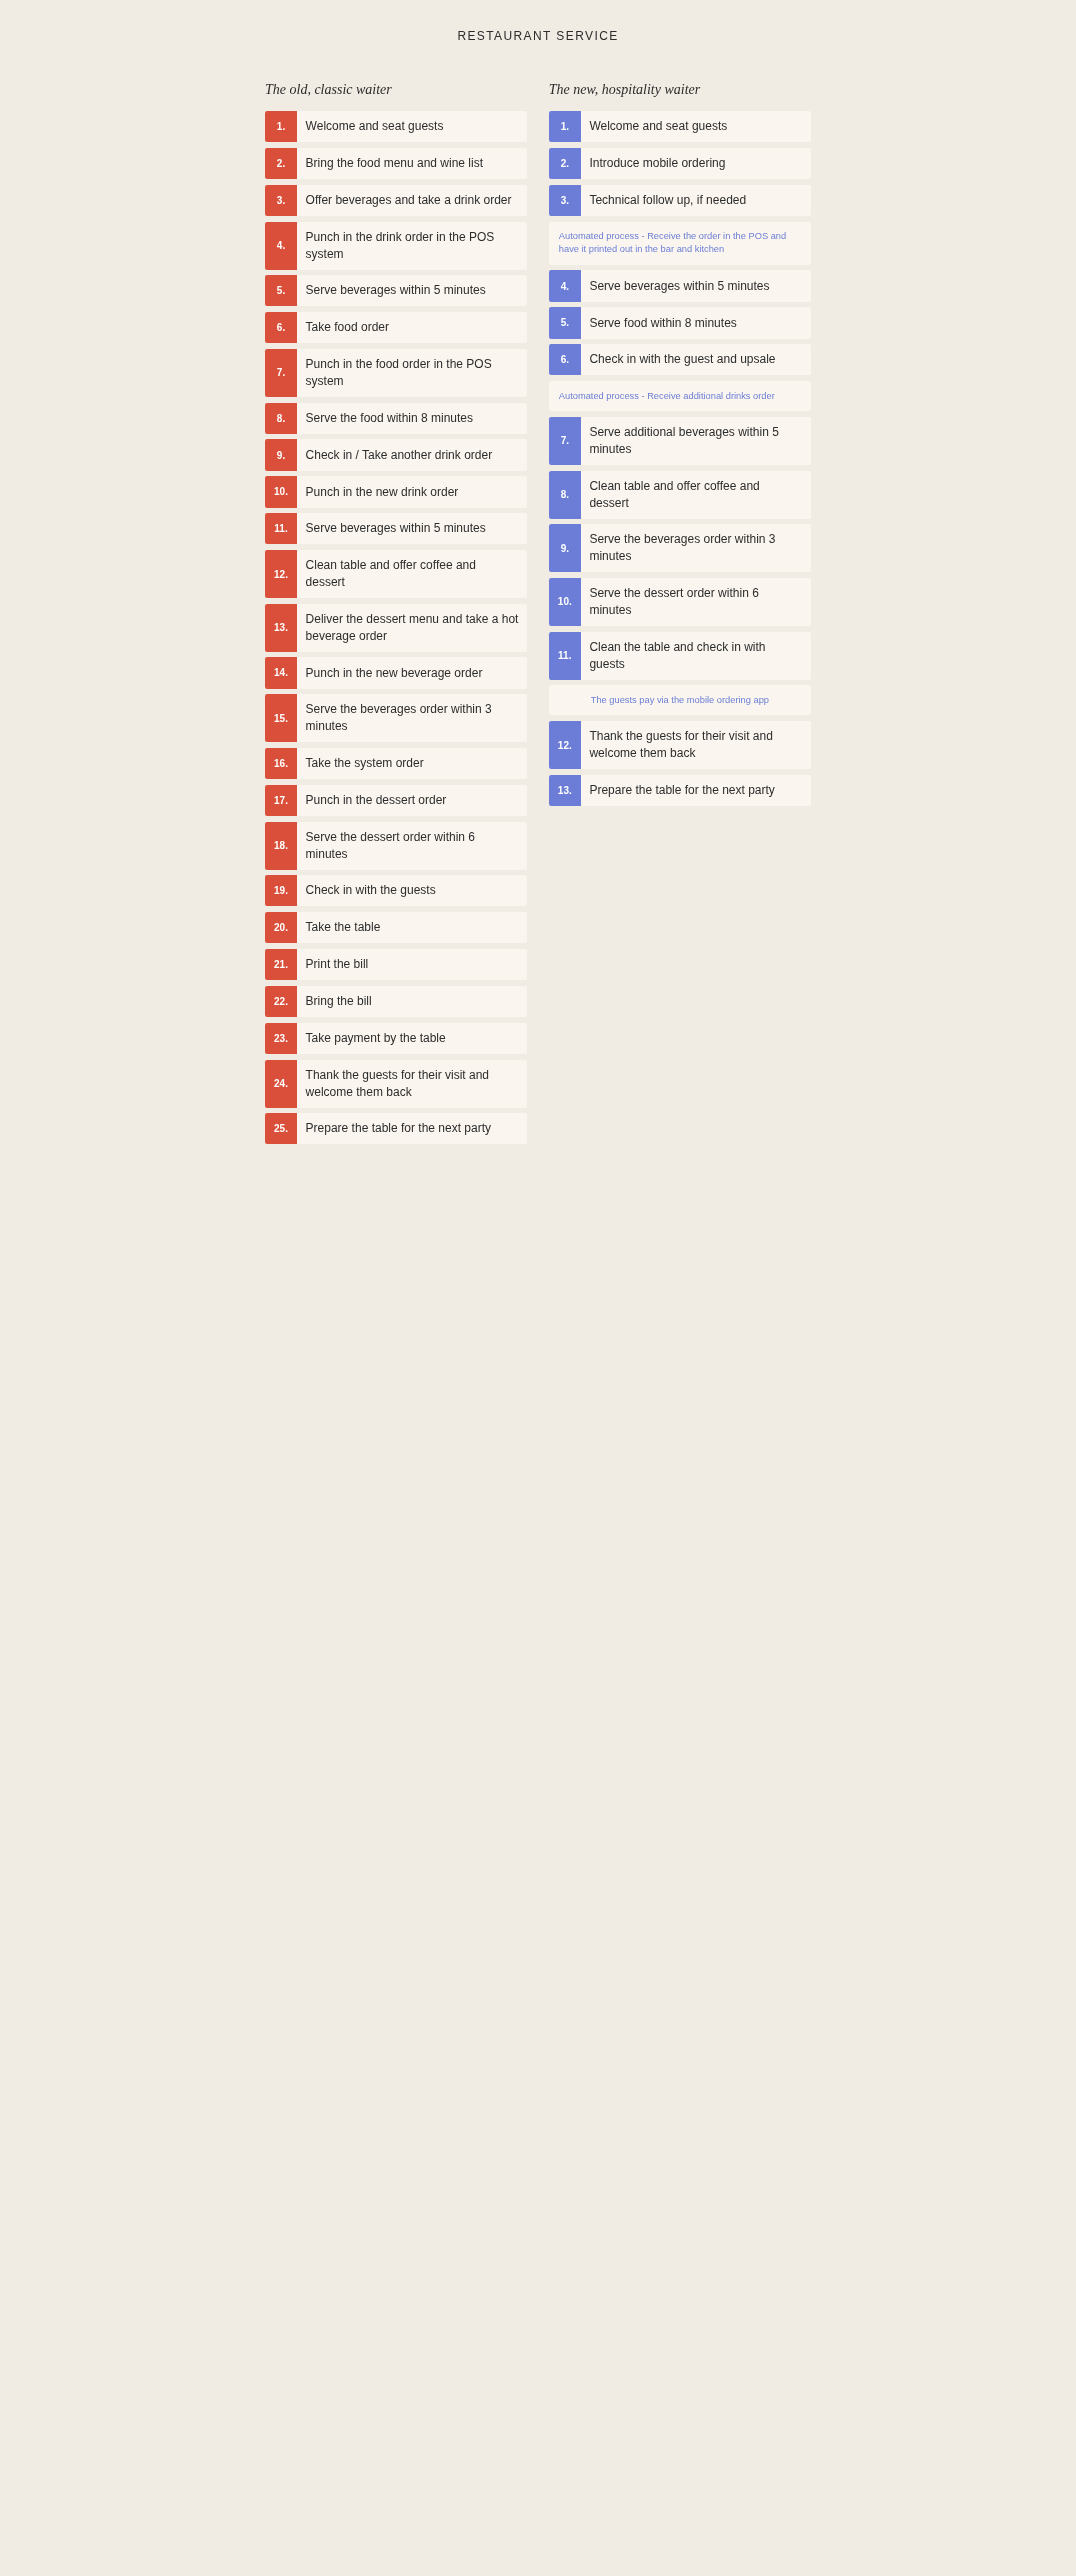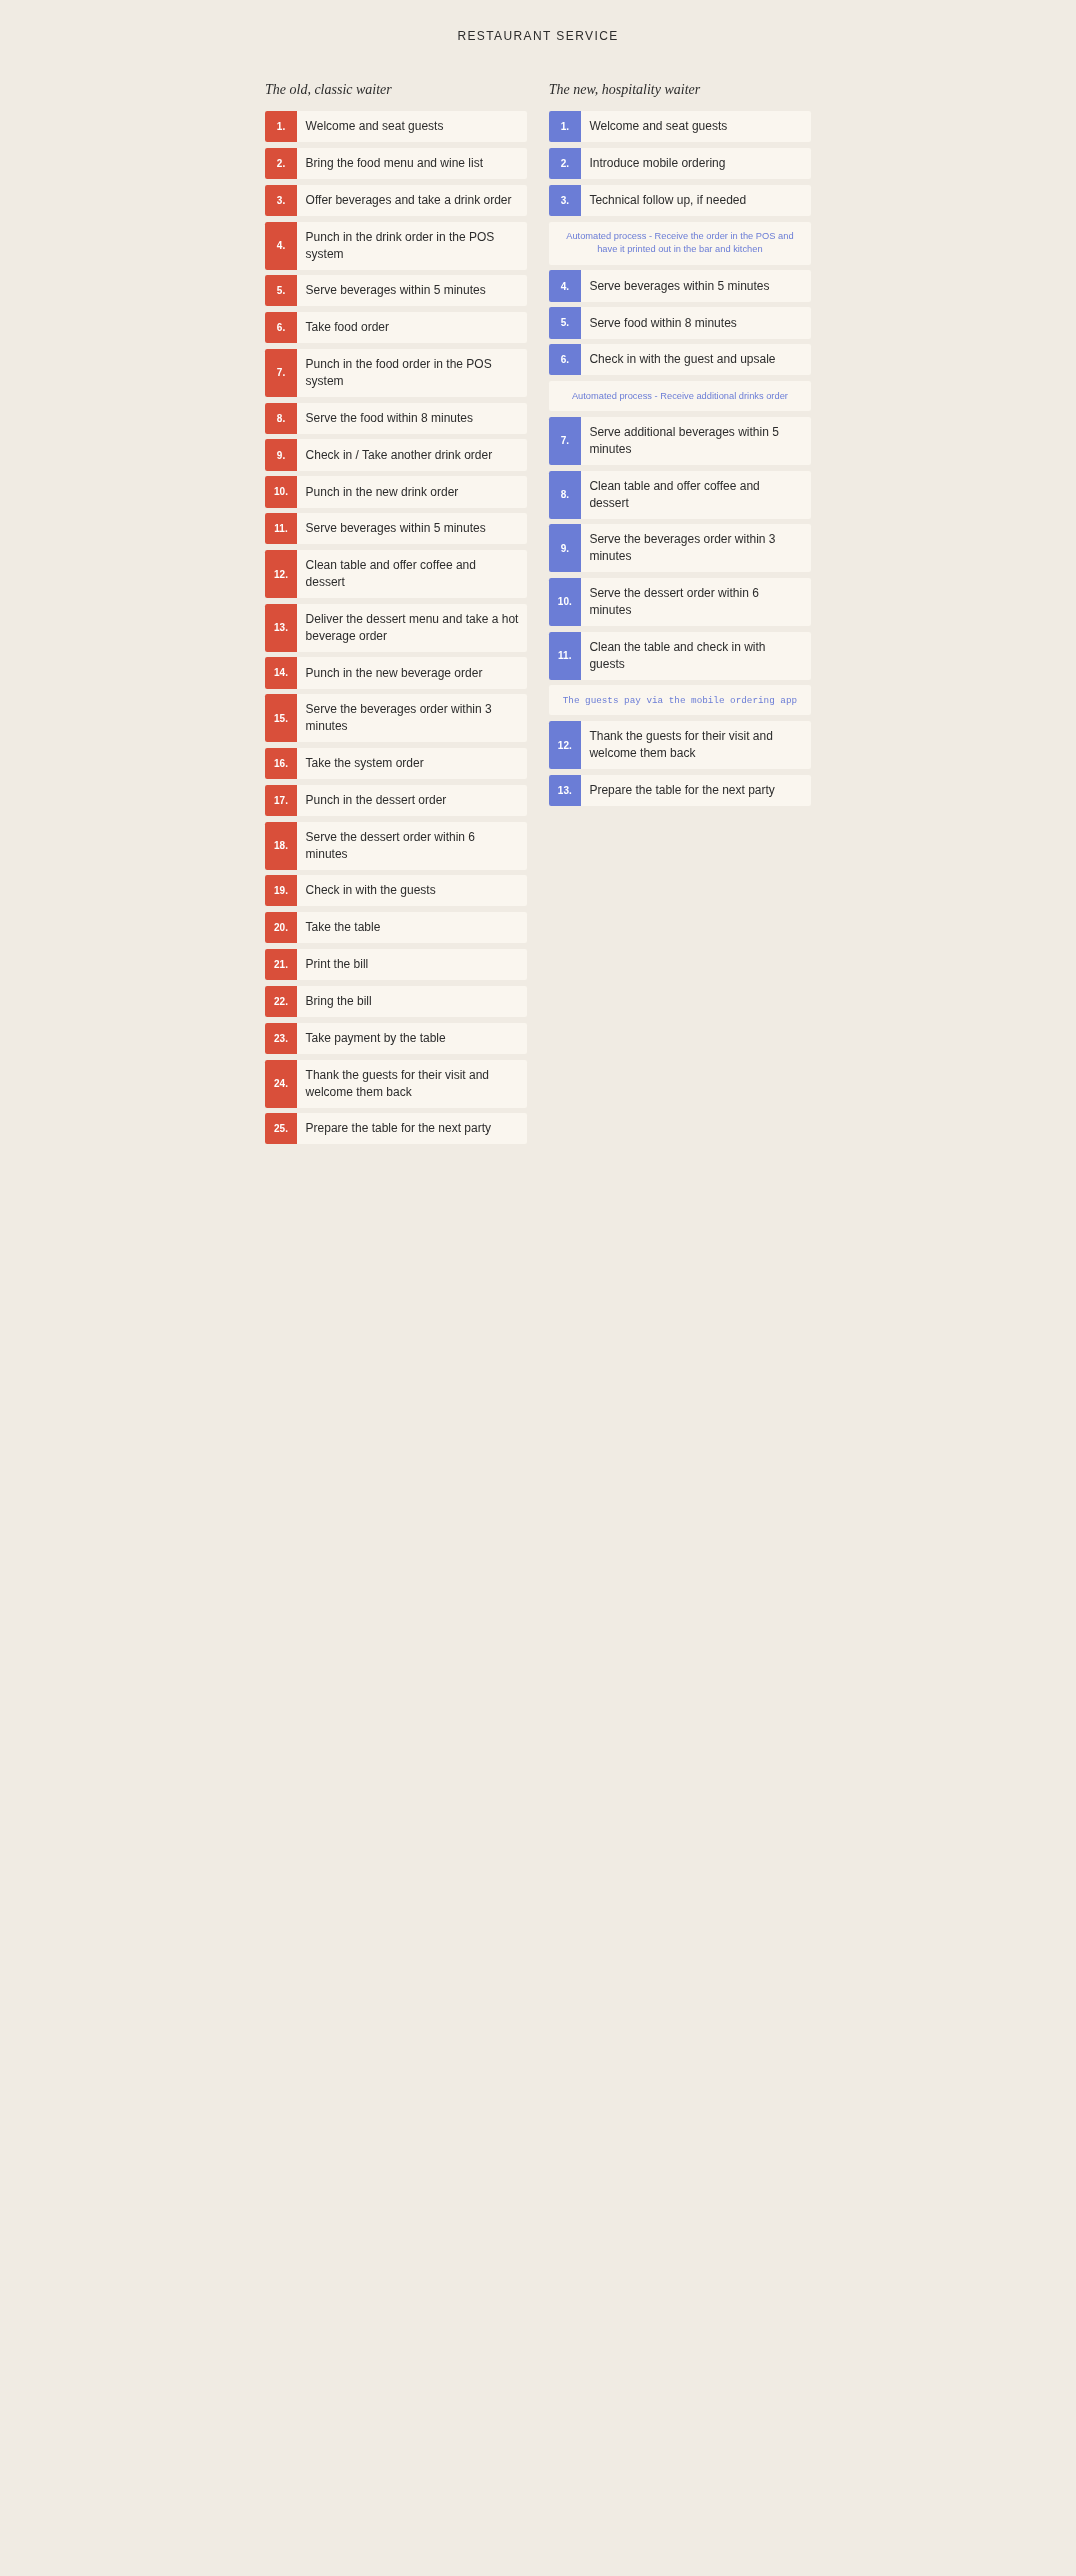--- a/index.html
+++ b/index.html
@@ -69,35 +69,35 @@
       border-radius: 0 2.2px 2.2px 0;
       display: flex;
       align-items: center;
       line-height: 1.4;
     }
     .automated-row {
       background-color: #faf6ef;
       border-radius: 2.2px;
       padding: 8.6px 10px;
       margin-bottom: 5.7px;
-      text-align: center;
+      text-align: left;
       color: #6b7dd6;
       font-size: 9.3px;
       font-family: Arial, sans-serif;
       line-height: 1.4;
     }
     .pay-row {
       background-color: #faf6ef;
       border-radius: 2.2px;
       padding: 8.6px 10px;
       margin-bottom: 5.7px;
       text-align: center;
       color: #6b7dd6;
       font-size: 9.3px;
-      font-family: Liberation Mono, monospace;
+      font-family: Liberation Sans, sans-serif;
       line-height: 1.4;
     }
   </style>
 </head>
 <body>
 
 <h1 class="page-title">RESTAURANT SERVICE</h1>
 
 <div class="columns-wrapper">
   <div class="column">

